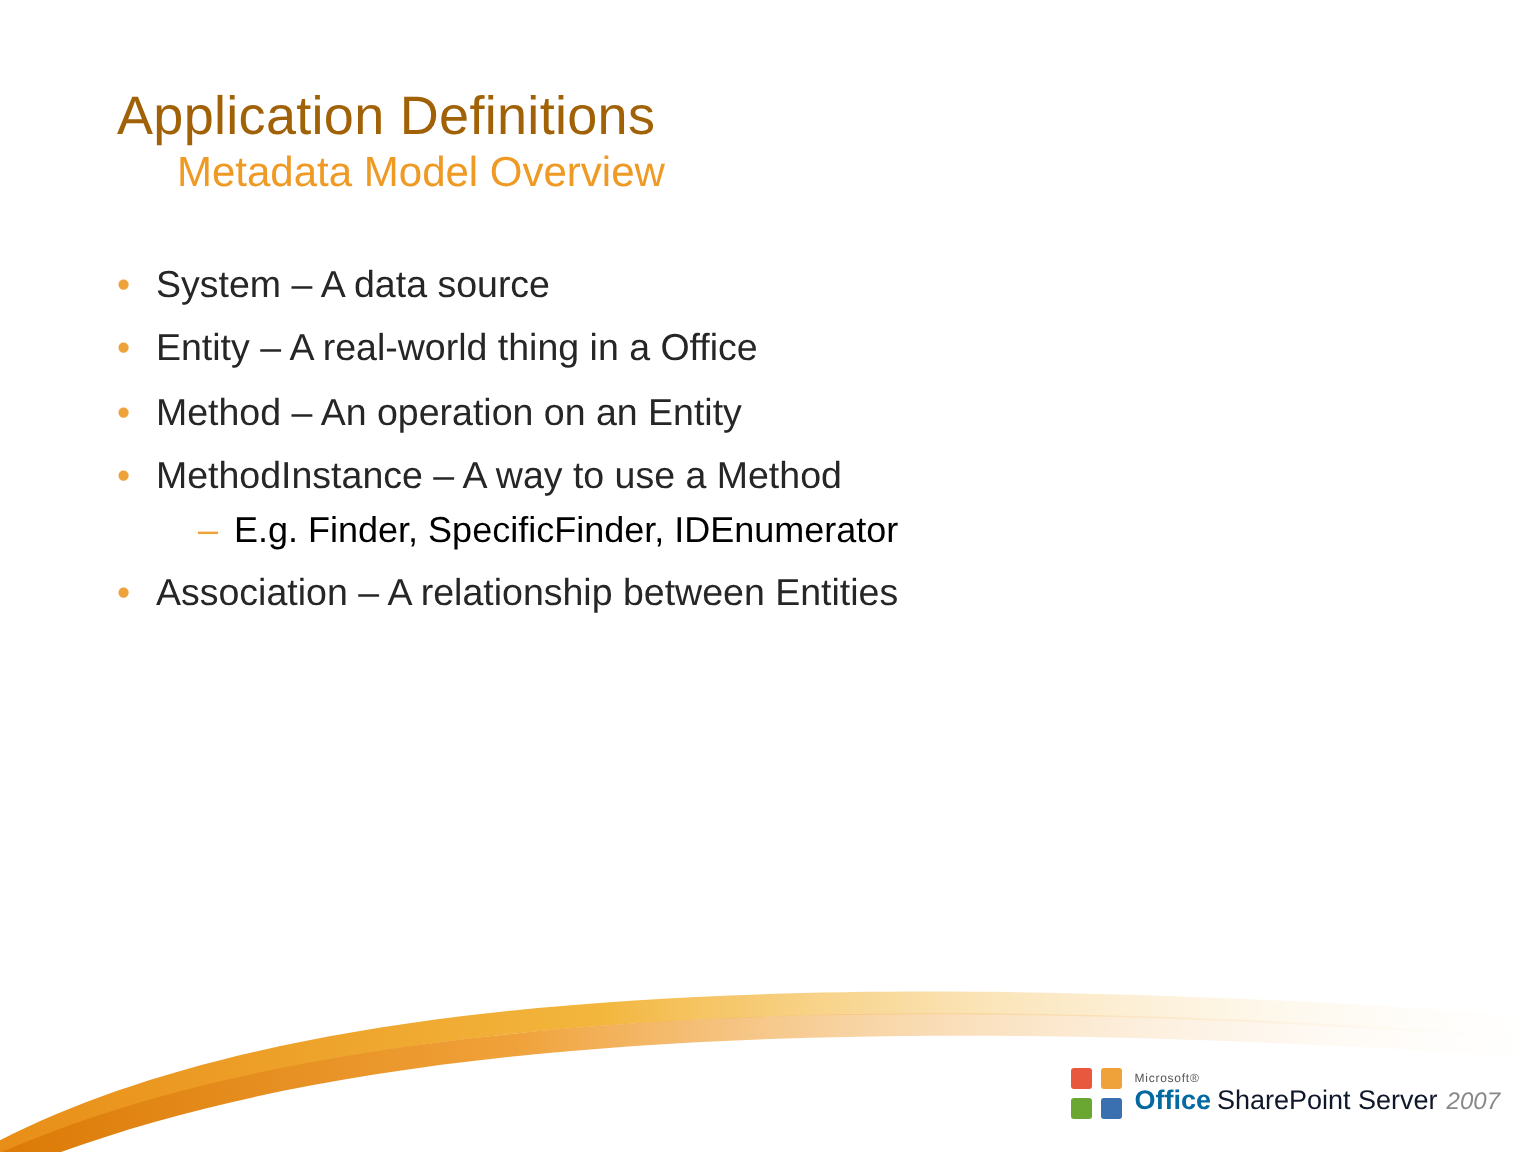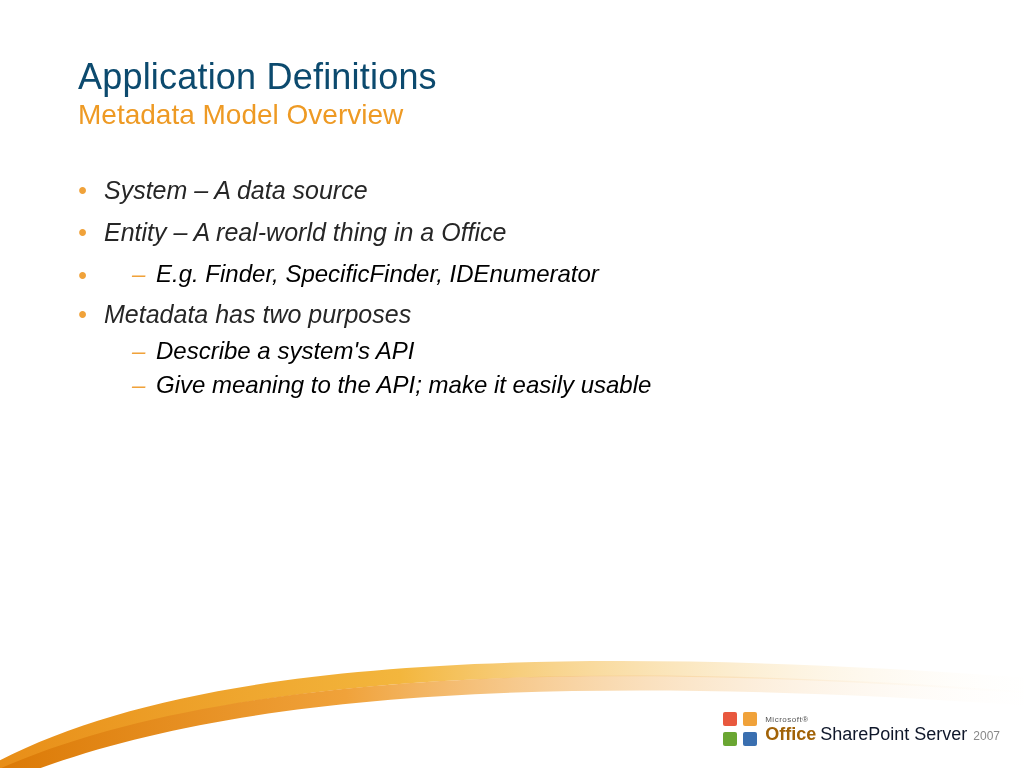--- a/index.html
+++ b/index.html
@@ -5,24 +5,24 @@
     * { margin: 0; padding: 0; box-sizing: border-box; }
     html, body { width: 1024px; height: 768px; overflow: hidden; }
     body {
       font-family: "Segoe UI", "Segoe", Tahoma, Arial, sans-serif;
       background: #ffffff;
       position: relative;
       color: #262626;
     }
     .slide { width: 1024px; height: 768px; position: relative; }
     .heading-block { position: absolute; left: 78px; top: 58px; right: 60px; }
-    .title { font-size: 36px; font-weight: 400; color: #0c4a6e; line-height: 1.05; letter-spacing: 0.2px; }
-    .subtitle { font-size: 28px; font-weight: 400; color: #ee9a24; line-height: 1.2; margin-top: 2px; }
+    .title { font-size: 36px; font-weight: 400; color: #a16207; line-height: 1.05; letter-spacing: 0.2px; }
+    .subtitle { font-size: 28px; font-weight: 400; color: #ee9a24; line-height: 1.2; margin-top: 2px; margin-left: 40px; }
     .content { position: absolute; left: 78px; top: 172px; right: 80px; }
-    ul.top { list-style: none; font-style: italic; }
+    ul.top { list-style: none; }
     ul.top > li { position: relative; padding-left: 26px; font-size: 25px; line-height: 1.45; color: #262626; margin-bottom: 6px; }
     ul.top > li::before {
       content: "•"; position: absolute; left: 0; top: 0;
       color: #f0a23a; font-size: 25px; line-height: 1.45;
     }
     ul.sub { list-style: none; margin-top: 2px; }
     ul.sub > li { position: relative; padding-left: 52px; font-size: 24px; line-height: 1.4; color: #000000; }
     ul.sub > li::before {
       content: "–"; position: absolute; left: 28px; top: 0;
       color: #f0a23a; font-size: 24px; line-height: 1.4;
@@ -33,59 +33,55 @@
     .brand { position: absolute; right: 24px; bottom: 22px; display: flex; align-items: center; gap: 8px; }
     .office-logo { width: 34px; height: 34px; position: relative; }
     .office-logo .sq { position: absolute; width: 14px; height: 14px; border-radius: 2px; }
     .office-logo .tl { left: 0;  top: 0;  background: #e8583e; }
     .office-logo .tr { right: 0; top: 0;  background: #f0a23a; }
     .office-logo .bl { left: 0;  bottom: 0; background: #6aa632; }
     .office-logo .br { right: 0; bottom: 0; background: #3a6fb0; }
     .brand-text { display: flex; flex-direction: column; line-height: 1; }
     .brand-ms { font-size: 8px; color: #555; letter-spacing: 0.5px; margin-bottom: 1px; }
     .brand-main { display: flex; align-items: baseline; gap: 4px; }
-    .brand-office { font-size: 18px; font-weight: 700; color: #a16207; }
+    .brand-office { font-size: 18px; font-weight: 700; color: #0369a1; }
     .brand-sps { font-size: 18px; font-weight: 400; color: #0f172a; }
-    .brand-year { font-size: 12px; font-weight: 400; color: #888; margin-left: 2px; }
+    .brand-year { font-size: 16px; font-weight: 400; color: #888; margin-left: 2px; font-style: italic; }
   </style>
 </head>
 <body>
 
 <div class="slide">
 
   <div class="heading-block">
     <div class="title">Application Definitions</div>
     <div class="subtitle">Metadata Model Overview</div>
   </div>
 
   <div class="content">
     <ul class="top">
       <li>
         <span>System – A data source</span>
       </li>
       <li>
         <span>Entity – A real-world thing in a Office</span>
       </li>
       <li>
+        <span>Method – An operation on an Entity</span>
+      </li>
+      <li>
+        <span>MethodInstance – A way to use a Method</span>
         <ul class="sub">
           <li>
             <span>E.g. Finder, SpecificFinder, IDEnumerator</span>
           </li>
         </ul>
       </li>
       <li>
-        <span>Metadata has two purposes</span>
-        <ul class="sub">
-          <li>
-            <span>Describe a system's API</span>
-          </li>
-          <li>
-            <span>Give meaning to the API; make it easily usable</span>
-          </li>
-        </ul>
+        <span>Association – A relationship between Entities</span>
       </li>
     </ul>
   </div>
 
   <svg class="swoosh" viewBox="0 0 1024 180" preserveAspectRatio="none">
     <defs>
       <linearGradient id="g1" x1="0" y1="0" x2="1" y2="0">
         <stop offset="0%" stop-color="#e78a14"></stop>
         <stop offset="40%" stop-color="#f3b63d"></stop>
         <stop offset="100%" stop-color="#ffffff" stop-opacity="0"></stop>

